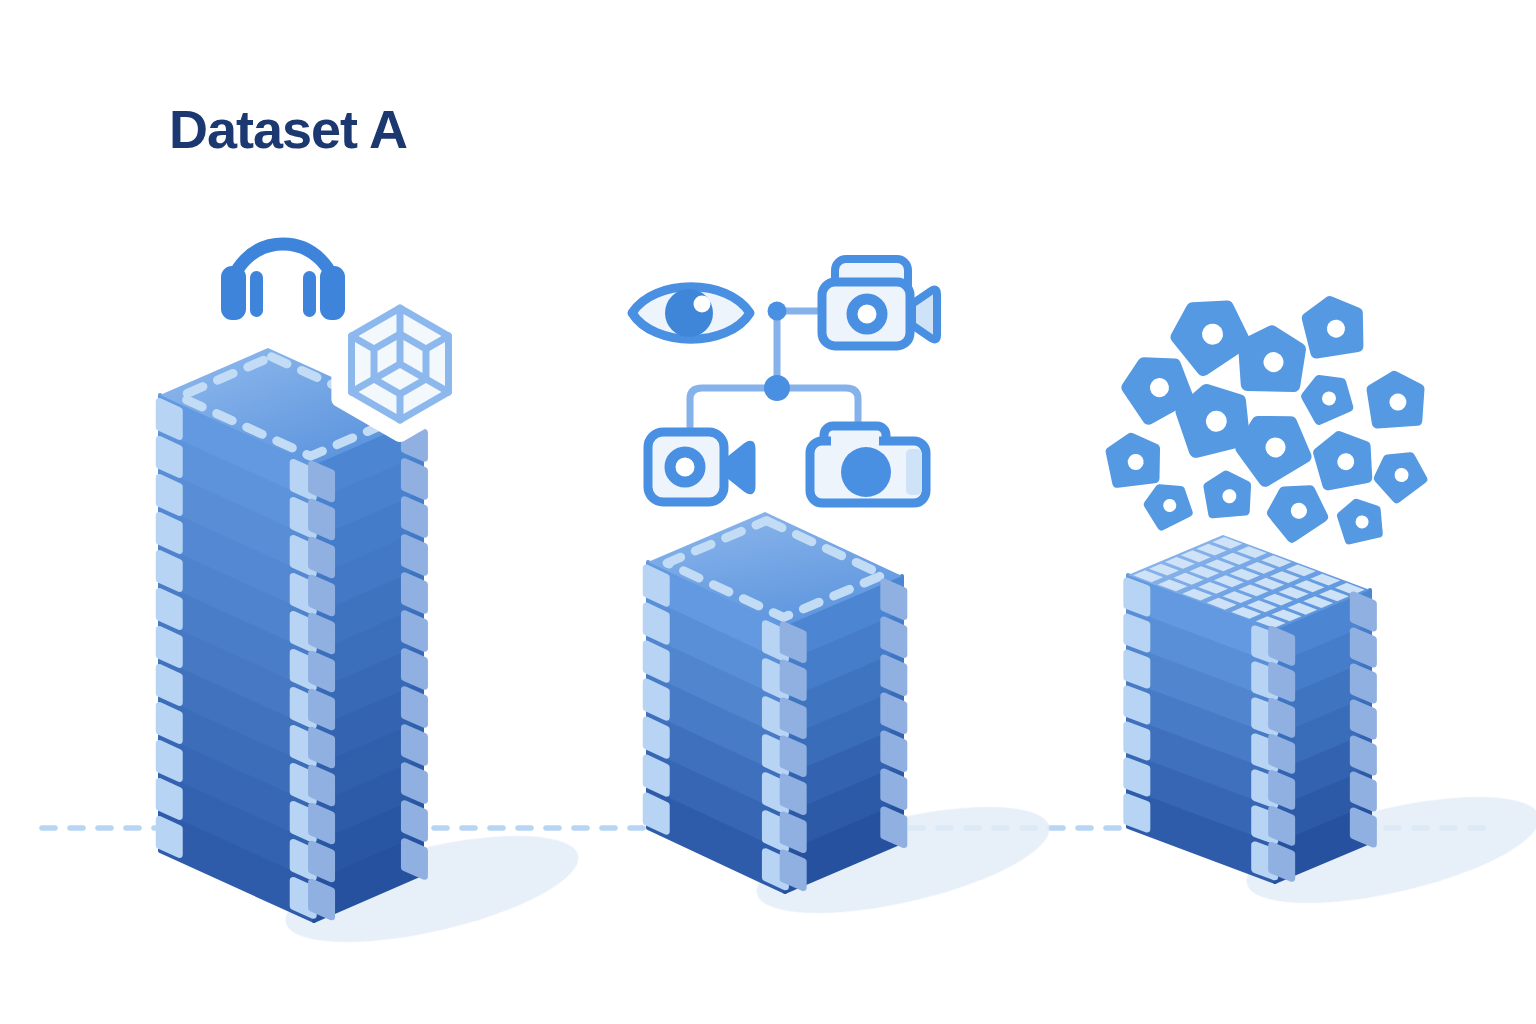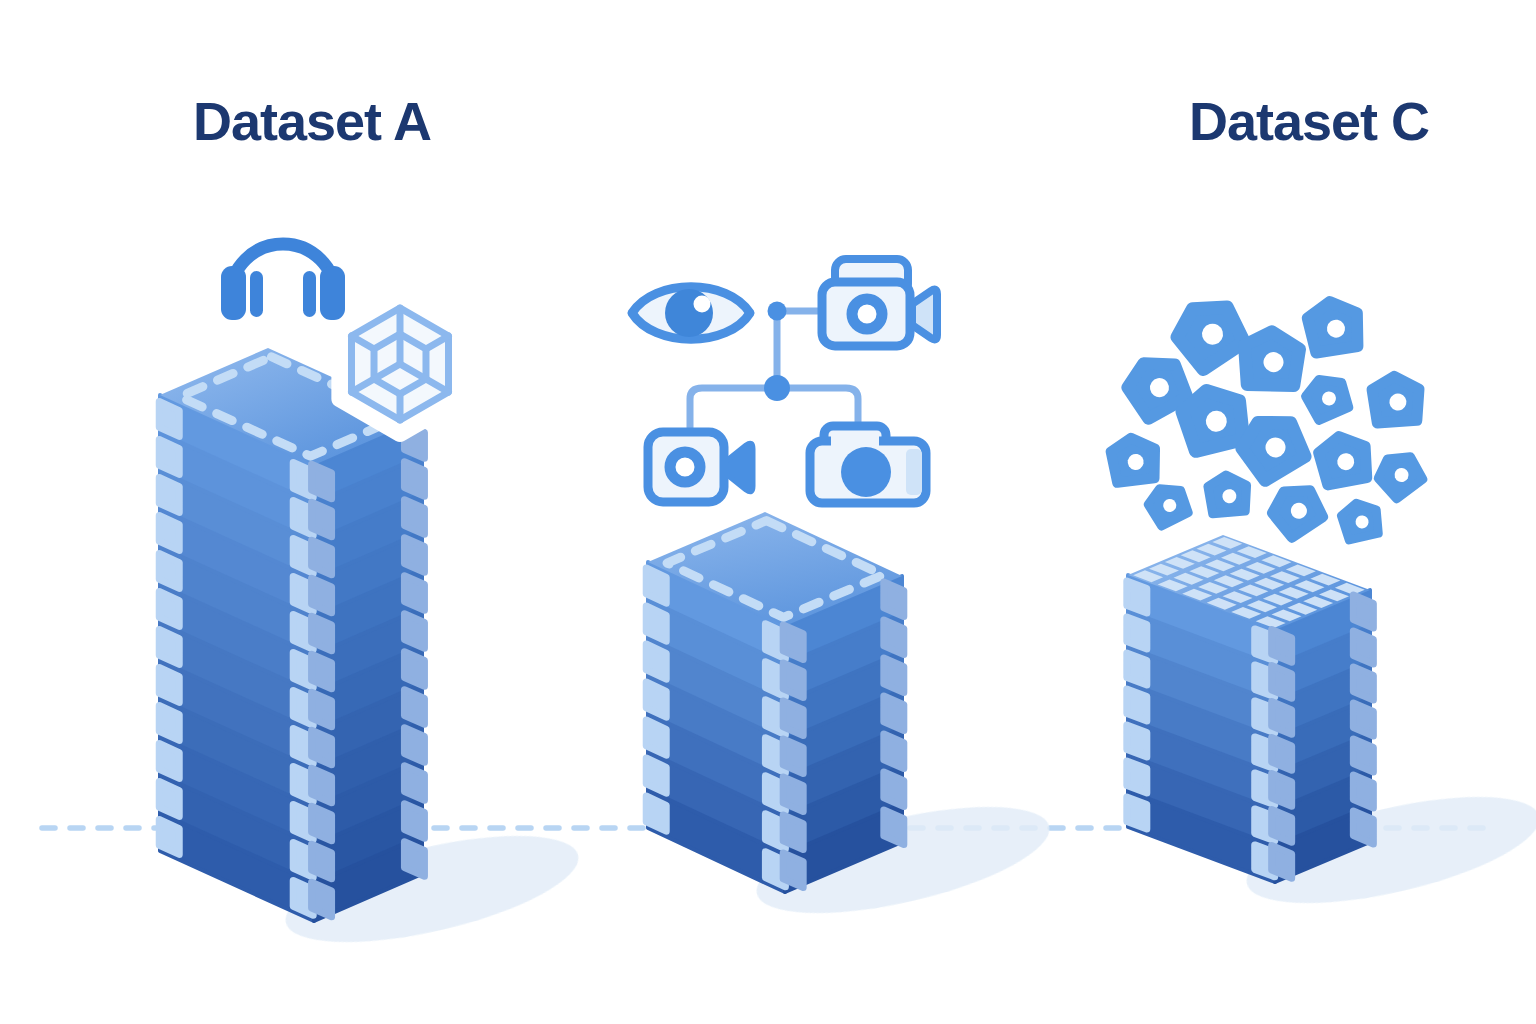--- a/index.html
+++ b/index.html
@@ -1,28 +1,27 @@
 <!DOCTYPE html>
 <html style="--navy: #1c3870;"><head>
 <meta charset="utf-8">
 <style>
   html,body{margin:0;padding:0;background:#fff;}
   .canvas{position:relative;width:1536px;height:1024px;background:#fff;overflow:hidden;
           font-family:"Liberation Sans",sans-serif;}
-  .title{position:absolute;top:94px;transform:translateX(-50%);
+  .title{position:absolute;top:102px;transform:translateX(-50%);
          font-weight:700;font-size:54px;line-height:1;color:var(--navy,#1c3870);
-         letter-spacing:-1px;white-space:nowrap;margin-left:24px;}
+         letter-spacing:-1px;white-space:nowrap;}
   #scene{position:absolute;left:0;top:0;}
 </style>
 </head>
 <body>
 
 <div class="canvas">
   <div class="title" style="left:288px">Dataset A</div>
-  <div class="title" style="left:1285px">Dataset C</div>
   <svg id="scene" width="1536" height="1024" viewBox="0 0 1536 1024">
       <defs>
         <filter id="soft" x="-60%" y="-60%" width="220%" height="220%">
           <feGaussianBlur stdDev="11"></feGaussianBlur>
         </filter>
         <linearGradient id="topGrad_a" gradientUnits="userSpaceOnUse" x1="268" y1="348" x2="314" y2="465">
           <stop offset="0%" stop-color="#86b2ea"></stop>
           <stop offset="100%" stop-color="#5e96de"></stop>
         </linearGradient>
         <linearGradient id="topGrad_b" gradientUnits="userSpaceOnUse" x1="765" y1="512" x2="785" y2="626">

